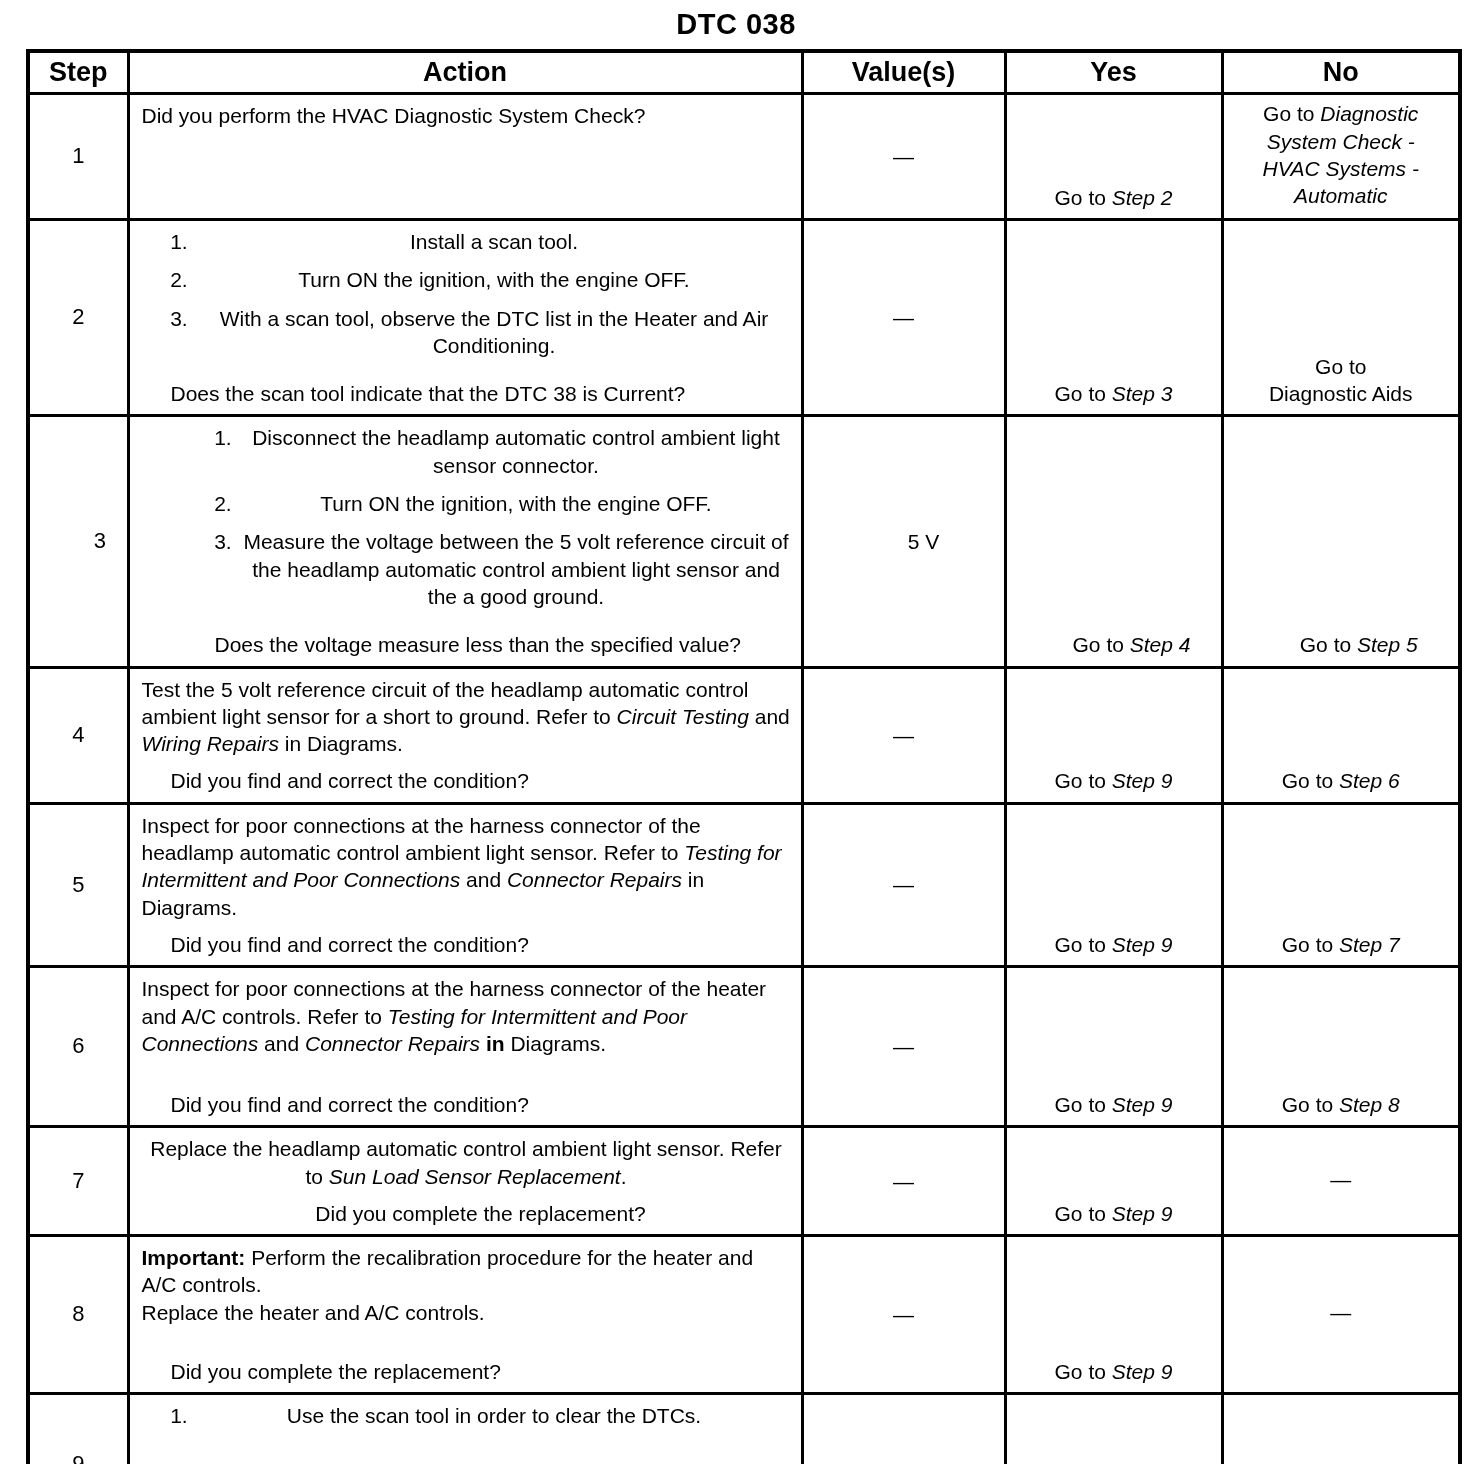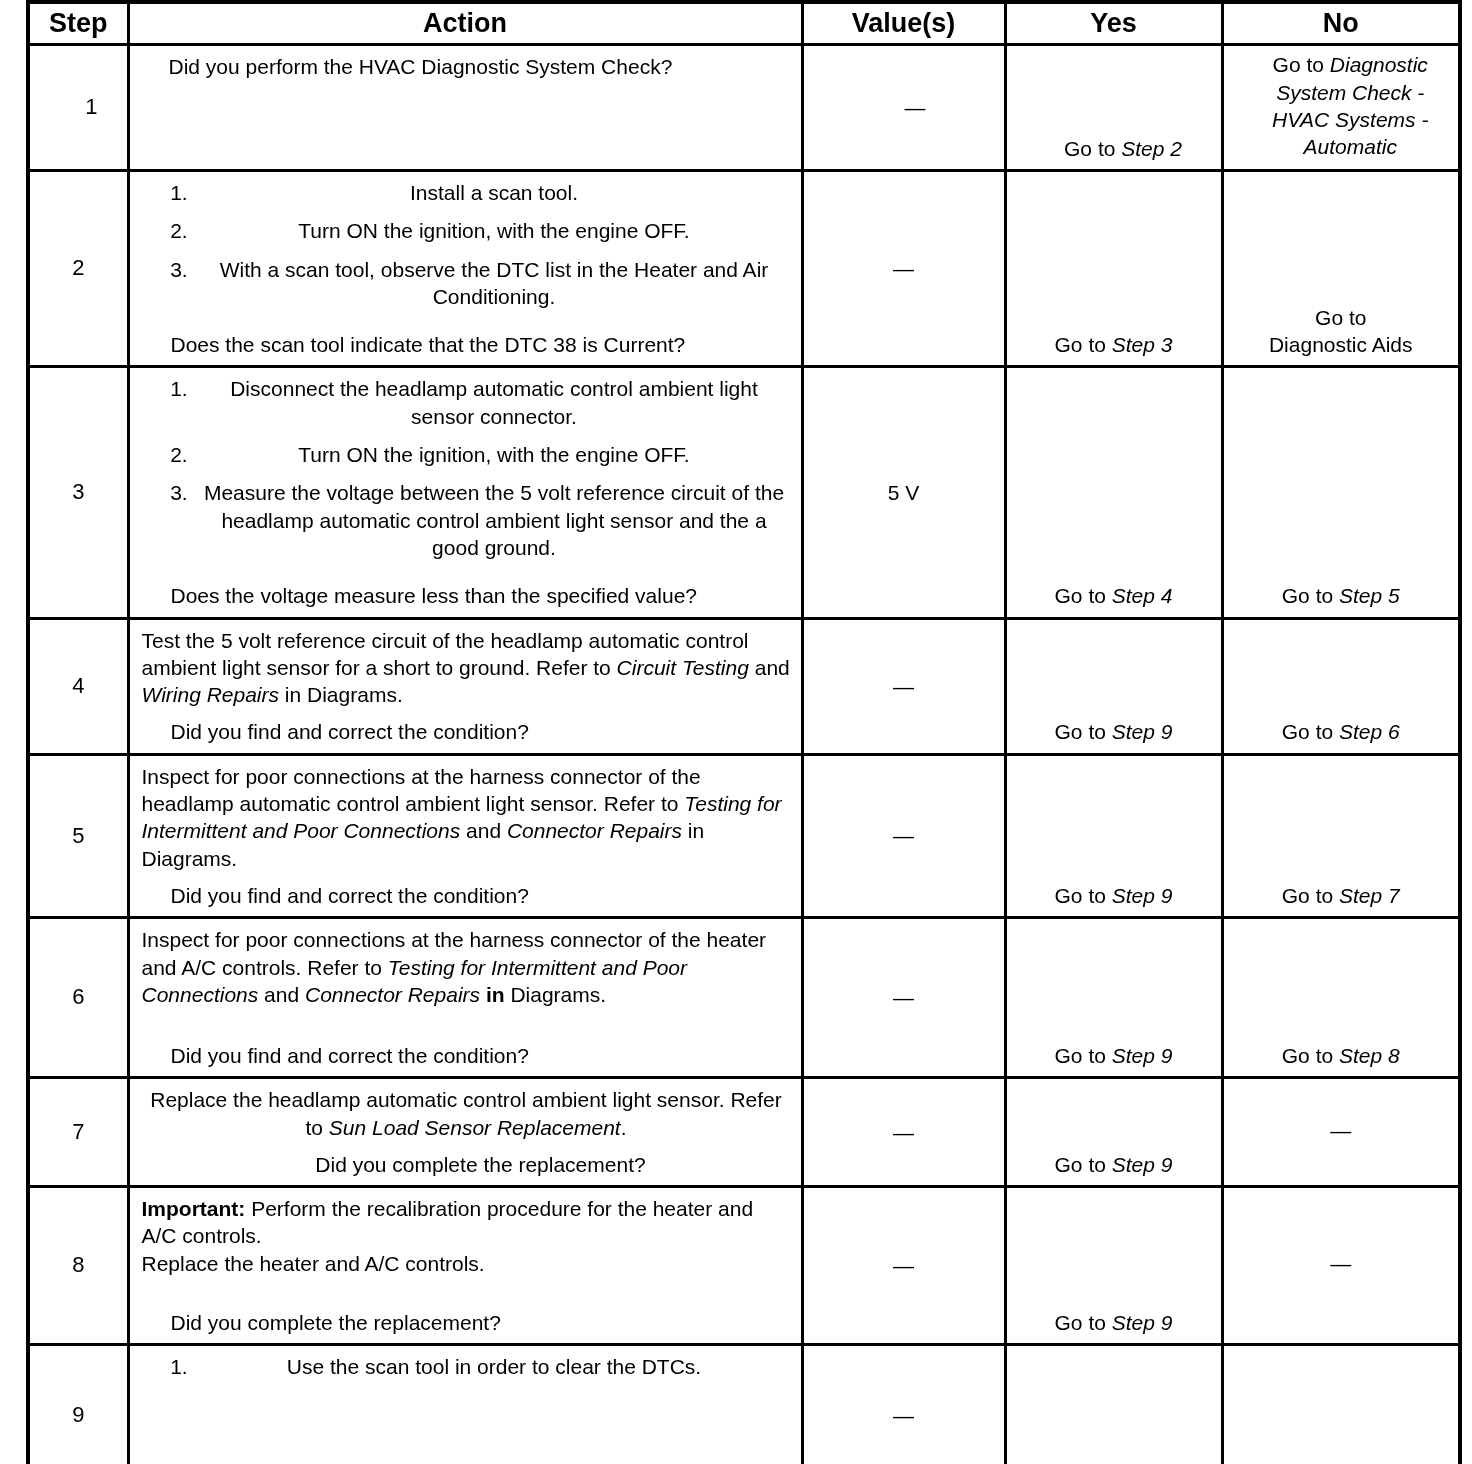--- a/index.html
+++ b/index.html
@@ -72,34 +72,35 @@
   td.yes,td.no{
     text-align:center;
     padding:4px 8px 7px 8px;
   }
   .v-bottom{vertical-align:bottom;}
   .v-center{vertical-align:middle;}
   .cell-text{white-space:pre-line;}
   .i{font-style:italic;}
   .b{font-weight:bold;}
   
-  tr.row-1 td{height:112px;padding-left:27px;}
+  tr.row-1 td{height:112px;}
   tr.row-2 td{height:160px;}
-  tr.row-3 td{height:214px;}
+  tr.row-3 td{height:214px;padding-left:44px;}
   tr.row-4 td{height:116px;}
   tr.row-5 td{height:146px;}
   tr.row-6 td{height:146px;}
   tr.row-7 td{height:94px;text-align:center;}
   tr.row-8 td{height:144px;}
   tr.row-9 td{height:128px;}
 </style>
 </head>
 <body>
 
 <div class="page">
+  <div class="title">DTC 038</div>
 
   <table class="dtc">
     <colgroup>
       <col style="width:100px">
       <col style="width:674px">
       <col style="width:203px">
       <col style="width:217px">
       <col style="width:238px">
     </colgroup>
     <thead>

